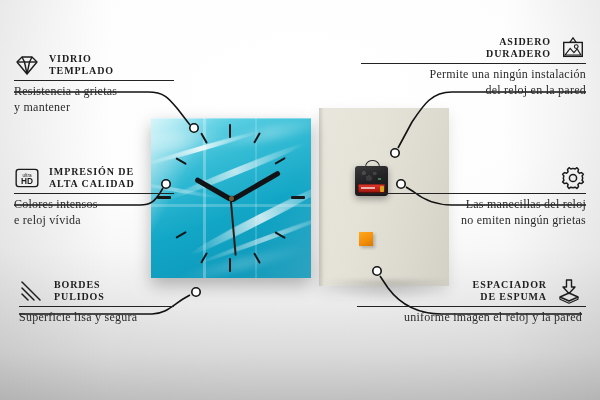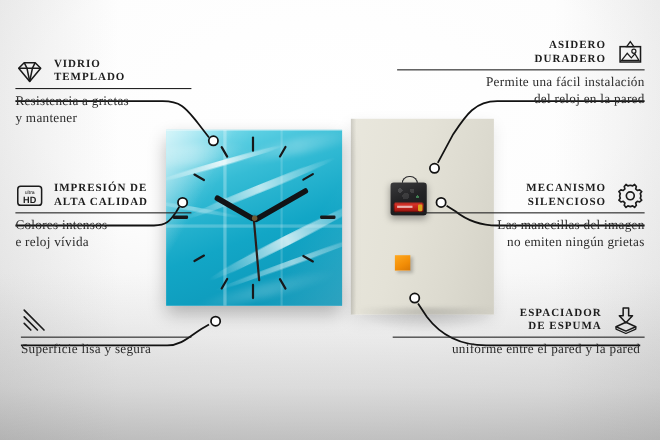--- a/index.html
+++ b/index.html
@@ -236,20 +236,24 @@
     <div class="row">
       <div class="ficon">
         <svg viewBox="0 0 26 26" width="26" height="26">
           <g stroke="#1b1b1b" stroke-width="1.5" stroke-linecap="round">
             <line x1="3" y1="4" x2="21" y2="22"></line>
             <line x1="3" y1="10" x2="15" y2="22"></line>
             <line x1="3" y1="16" x2="9" y2="22"></line>
           </g>
         </svg>
       </div>
+      <div>
+        <div class="ftitle">BORDES</div>
+        <div class="ftitle">PULIDOS</div>
+      </div>
     </div>
     <div class="fline" style="width:155px;"></div>
     <div class="fdesc">Superficie lisa y segura</div>
   </div>
 
   <div class="feature right" style="left:361px;top:35px;">
     <div class="row">
       <div class="ficon">
         <svg viewBox="0 0 28 26" width="27" height="26">
           <path d="M14 2 L10.5 7 L17.5 7 Z" fill="none" stroke="#1b1b1b" stroke-width="1.3"></path>
@@ -257,53 +261,49 @@
           <path d="M5.5 20.5 L11 13.5 L15 18 L18.5 14 L22.5 20.5 Z" fill="none" stroke="#1b1b1b" stroke-width="1.2"></path>
           <circle cx="17.5" cy="11.5" r="2" fill="none" stroke="#1b1b1b" stroke-width="1.2"></circle>
         </svg>
       </div>
       <div>
         <div class="ftitle">ASIDERO</div>
         <div class="ftitle">DURADERO</div>
       </div>
     </div>
     <div class="fline" style="width:225px;margin-left:0;"></div>
-    <div class="fdesc">Permite una fácil instalación</div>
+    <div class="fdesc">Permite una ningún instalación</div>
     <div class="fdesc">del reloj en la pared</div>
   </div>
 
   <div class="feature right" style="left:361px;top:165px;">
     <div class="row">
       <div class="ficon">
         <svg viewBox="0 0 26 26" width="26" height="26">
           <path d="M13 3.4 l2.2.6 1.7-1.3 1.6 1.9 -0.6 2.1 1.5 1.5 2.1-.6 1.9 1.6 -1.3 1.7 .6 2.2 -.6 2.2 1.3 1.7 -1.9 1.6 -2.1-.6 -1.5 1.5 .6 2.1 -1.6 1.9 -1.7-1.3 -2.2.6 -2.2-.6 -1.7 1.3 -1.6-1.9 .6-2.1 -1.5-1.5 -2.1.6 -1.9-1.6 1.3-1.7 -.6-2.2 .6-2.2 -1.3-1.7 1.9-1.6 2.1.6 1.5-1.5 -.6-2.1 1.6-1.9 1.7 1.3 Z" fill="none" stroke="#1b1b1b" stroke-width="1.5" stroke-linejoin="round"></path>
           <circle cx="13" cy="13" r="3.6" fill="none" stroke="#1b1b1b" stroke-width="1.5"></circle>
         </svg>
       </div>
-      <div>
-        <div class="ftitle">MECANISMO</div>
-        <div class="ftitle">SILENCIOSO</div>
-      </div>
     </div>
     <div class="fline" style="width:225px;"></div>
-    <div class="fdesc">Las manecillas del imagen</div>
+    <div class="fdesc">Las manecillas del reloj</div>
     <div class="fdesc">no emiten ningún grietas</div>
   </div>
 
   <div class="feature right" style="left:357px;top:278px;">
     <div class="row">
       <div class="ficon">
         <svg viewBox="0 0 26 26" width="26" height="26">
           <path d="M10.5 2 h5 v7 h3.5 L13 15.5 L7 9 h3.5 Z" fill="none" stroke="#1b1b1b" stroke-width="1.4" stroke-linejoin="round"></path>
           <path d="M13 15 L22 19 L13 23 L4 19 Z" fill="none" stroke="#1b1b1b" stroke-width="1.4" stroke-linejoin="round"></path>
           <path d="M4 19 v2.2 L13 25.2 L22 21.2 V19" fill="none" stroke="#1b1b1b" stroke-width="1.2" stroke-linejoin="round"></path>
         </svg>
       </div>
       <div>
         <div class="ftitle">ESPACIADOR</div>
         <div class="ftitle">DE ESPUMA</div>
       </div>
     </div>
     <div class="fline" style="width:229px;"></div>
-    <div class="fdesc">uniforme entre el pared y la pared</div>
+    <div class="fdesc">uniforme imagen el reloj y la pared</div>
   </div>
 
 </div>
 
 </body></html>

